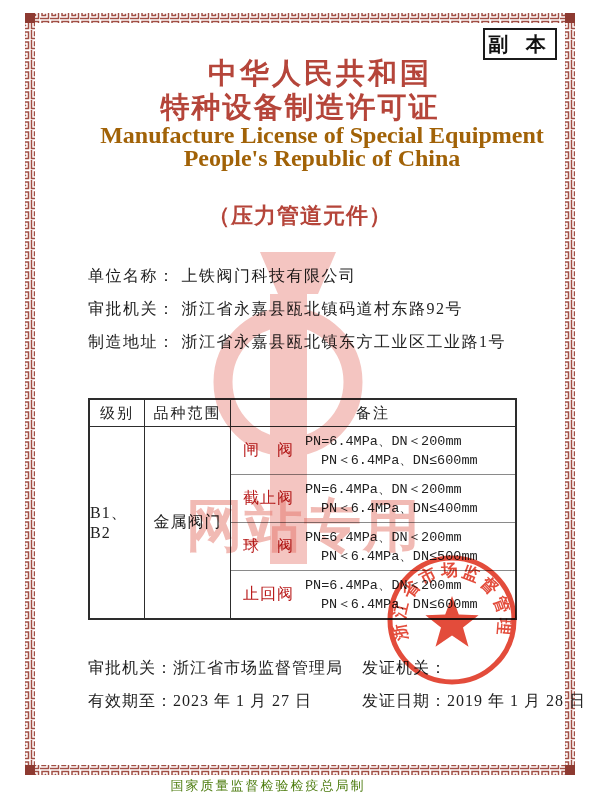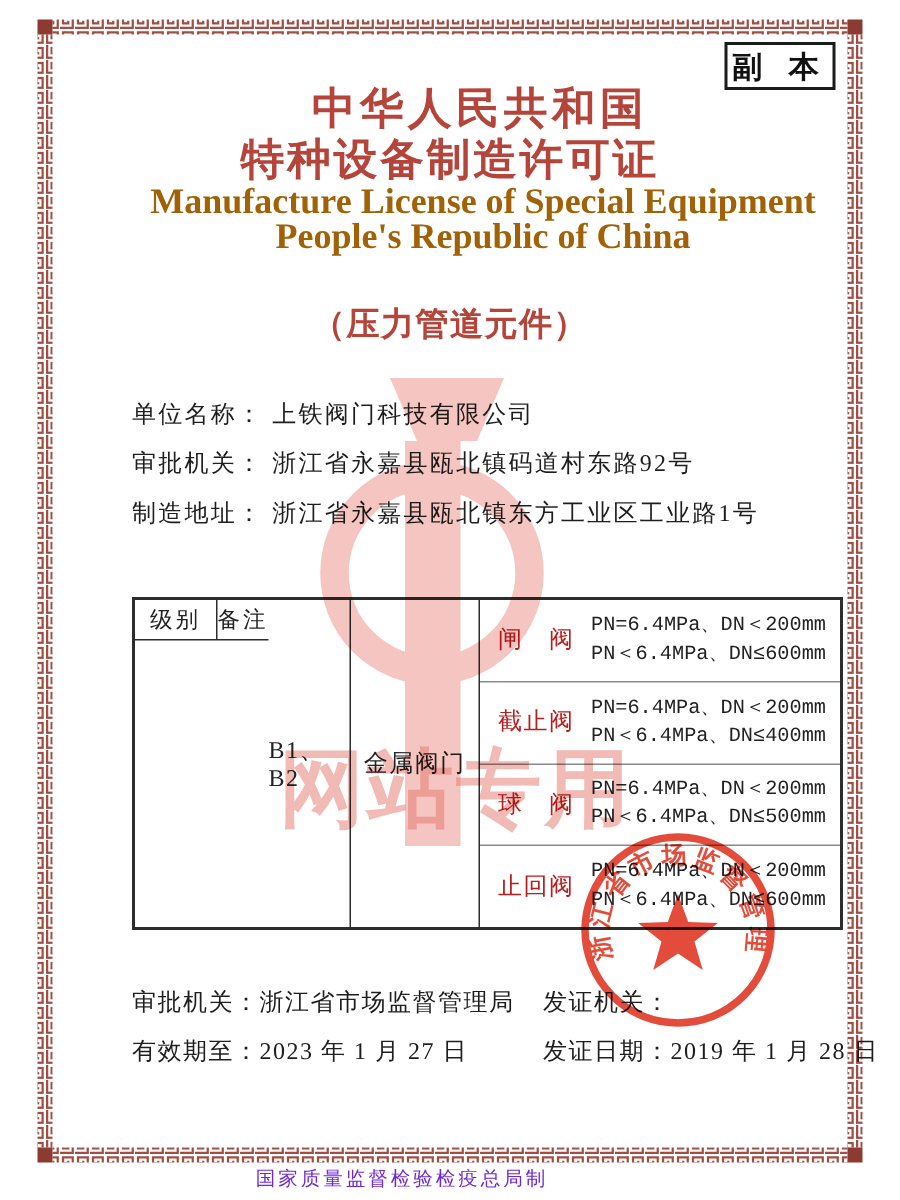--- a/index.html
+++ b/index.html
@@ -24,39 +24,39 @@
   .t-en{font-size:24px;font-weight:bold;color:#a16207;line-height:23px;margin-left:44px;}
   .t-sub{font-size:22px;font-weight:bold;color:#b5453a;letter-spacing:1px;margin-top:31px;
          font-family:"Liberation Sans","DejaVu Sans",sans-serif;}
   
   .license{top:219px;right:87px;font-size:17px;color:#b5453a;letter-spacing:1px;}
   
   .field{left:88px;font-size:16px;letter-spacing:1.5px;color:#1e1e1e;}
   .field .lbl{margin-right:6px;}
   .note{left:114px;top:364px;font-size:16px;letter-spacing:1.5px;color:#1e1e1e;}
   
-  .lic-table{left:88px;top:398px;width:474px;height:222px;border:2px solid #2d2d2d;
-             display:flex;box-sizing:border-box;background:transparent;}
+  .lic-table{left:88px;top:398px;width:429px;height:222px;border:2px solid #2d2d2d;
+             display:flex;flex-direction:column;box-sizing:border-box;background:transparent;}
   .thead{display:flex;height:26px;border-bottom:1px solid #2d2d2d;flex:none;}
   .tbody{display:flex;flex:1;}
   .c1{width:54px;flex:none;border-right:1px solid #2d2d2d;display:flex;align-items:center;justify-content:center;}
   .c2{width:85px;flex:none;border-right:1px solid #2d2d2d;display:flex;align-items:center;justify-content:center;}
   .c3{flex:1;display:flex;align-items:center;justify-content:center;}
   .hcell{font-size:15px;letter-spacing:2px;color:#222;}
   .mcell{font-size:16px;letter-spacing:1px;color:#222;}
   .rows{flex:1;display:flex;flex-direction:column;}
   .vrow{flex:1;display:flex;align-items:center;padding-left:12px;box-sizing:border-box;}
   .vrow + .vrow{border-top:1px solid #8a8a8a;}
   .vname{font-size:16px;letter-spacing:1px;width:62px;flex:none;color:#b91c1c;}
   .vspecs{font-family:"Liberation Mono","DejaVu Sans Mono",monospace;font-size:13.5px;line-height:19px;color:#222;}
-  .vspecs .l2{margin-left:0px;}
+  .vspecs .l2{margin-left:16px;}
   
   .bf{font-size:16px;letter-spacing:1px;color:#1e1e1e;}
   
-  .footer-note{left:0;top:777px;width:536px;text-align:center;font-size:13px;letter-spacing:2px;color:#6d28d9;}
+  .footer-note{left:0;top:777px;width:536px;text-align:center;font-size:13px;letter-spacing:2px;color:#4d7c0f;}
   
   .wm-layer{left:0;top:0;width:600px;height:656px;pointer-events:none;mix-blend-mode:multiply;}
   .wm-text{position:absolute;left:186px;top:488px;font-size:57px;font-weight:bold;color:#e4766b;
            opacity:.5;letter-spacing:2px;font-family:"Liberation Sans","DejaVu Sans",sans-serif;white-space:nowrap;}
   .seal-wrap{left:382px;top:550px;width:140px;height:140px;pointer-events:none;mix-blend-mode:multiply;opacity:.92;}
   svg{display:block;}
 </style>
 </head>
 <body>
 
@@ -98,20 +98,21 @@
   <div class="abs field" style="top:299px">
     <span class="lbl">审批机关：</span><span>浙江省永嘉县瓯北镇码道村东路92号</span>
   </div>
   <div class="abs field" style="top:332px">
     <span class="lbl">制造地址：</span><span>浙江省永嘉县瓯北镇东方工业区工业路1号</span>
   </div>
 
   <div class="abs lic-table">
     <div class="thead">
       <div class="c1 hcell">级别</div>
+      <div class="c2 hcell">品种范围</div>
       <div class="c3 hcell">备注</div>
     </div>
     <div class="tbody">
       <div class="c1 mcell">B1、B2</div>
       <div class="c2 mcell">金属阀门</div>
       <div class="rows">
         <div class="vrow">
           <span class="vname">闸　阀</span>
           <span class="vspecs"><span class="l1">PN=6.4MPa、DN＜200mm</span><br><span class="l2">PN＜6.4MPa、DN≤600mm</span></span>
         </div>

